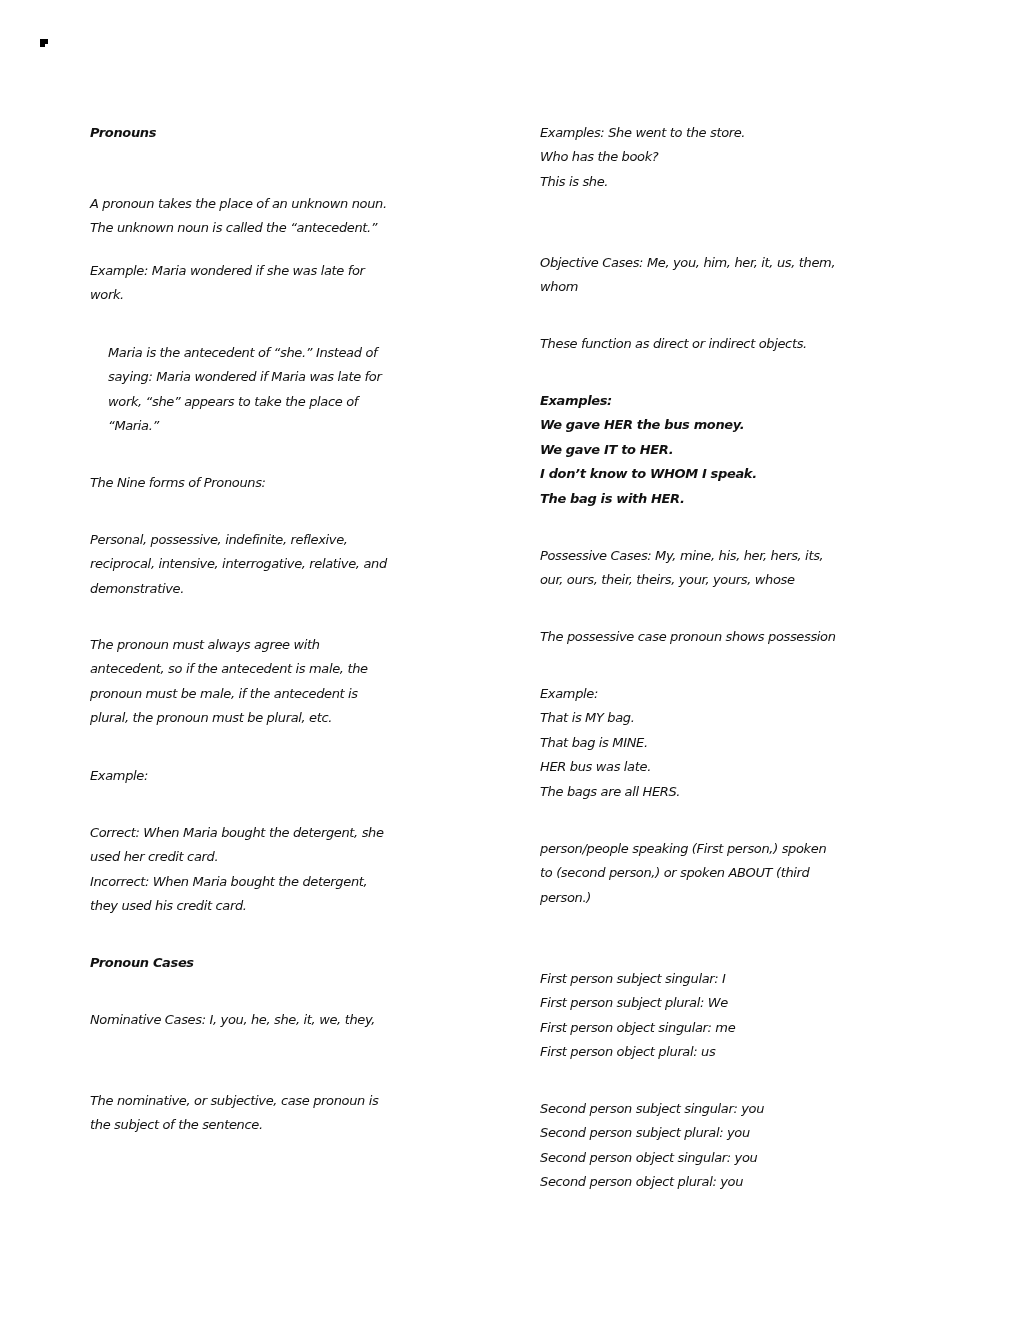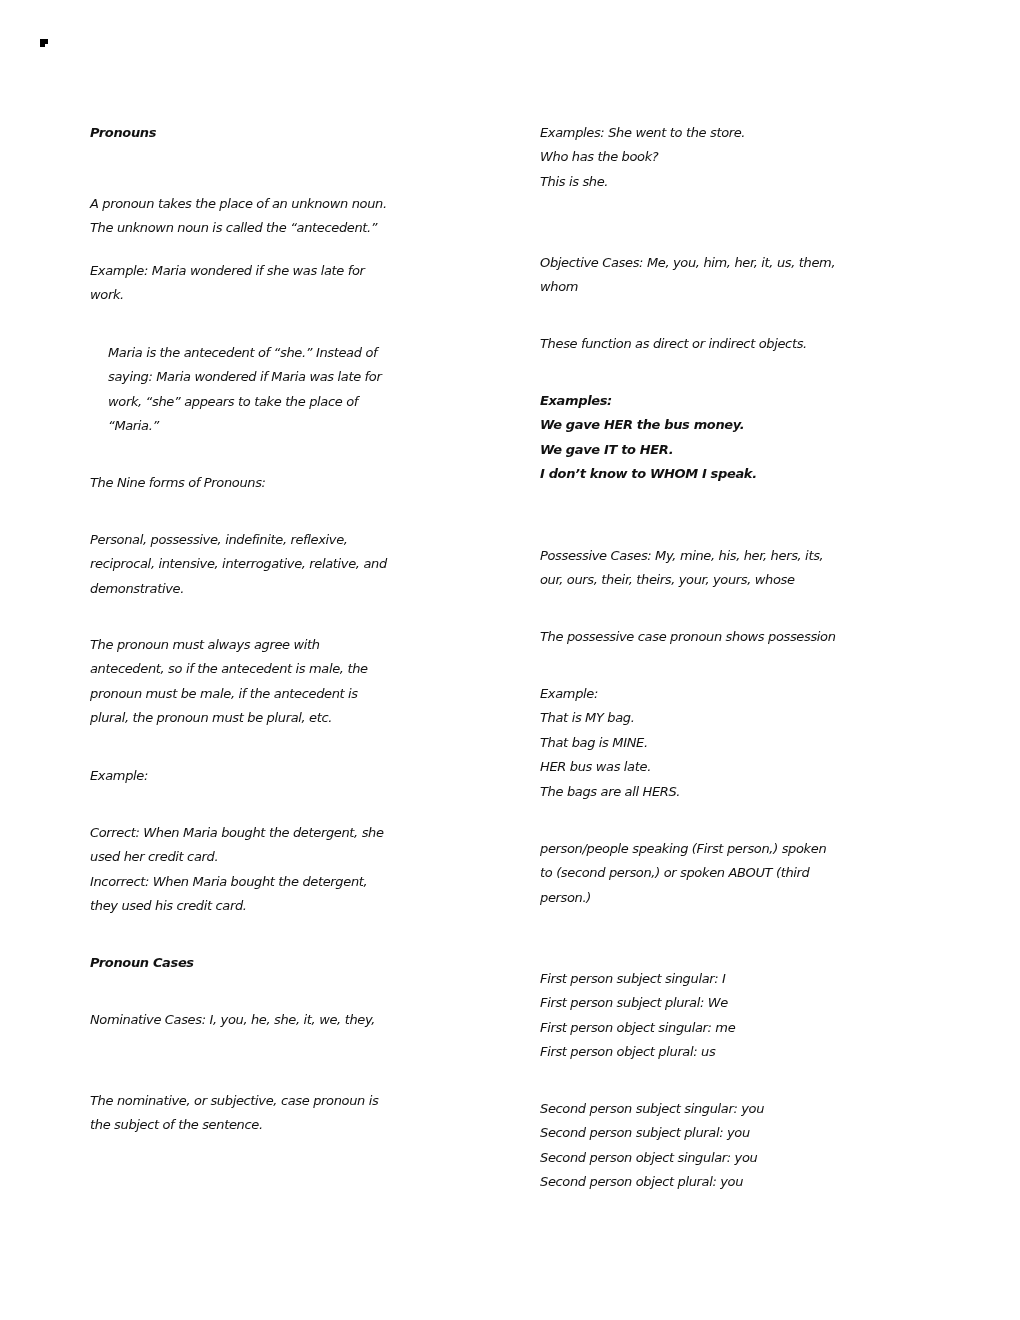--- a/index.html
+++ b/index.html
@@ -91,20 +91,21 @@
         <span class="ln">whom</span>
       </div>
       <div class="p" style="top: 332px;">
         <span class="ln">These function as direct or indirect objects.</span>
       </div>
       <div class="p" style="top: 389px; font-weight: bold;">
         <span class="ln">Examples:</span>
         <span class="ln">We gave HER the bus money.</span>
         <span class="ln">We gave IT to HER.</span>
         <span class="ln">I don’t know to WHOM I speak.</span>
+        <span class="ln">The bag is with HER.</span>
       </div>
       <div class="p" style="top: 544px;">
         <span class="ln">Possessive Cases: My, mine, his, her, hers, its,</span>
         <span class="ln">our, ours, their, theirs, your, yours, whose</span>
       </div>
       <div class="p" style="top: 625px;">
         <span class="ln">The possessive case pronoun shows possession</span>
       </div>
       <div class="p" style="top: 682px;">
         <span class="ln">Example:</span>

